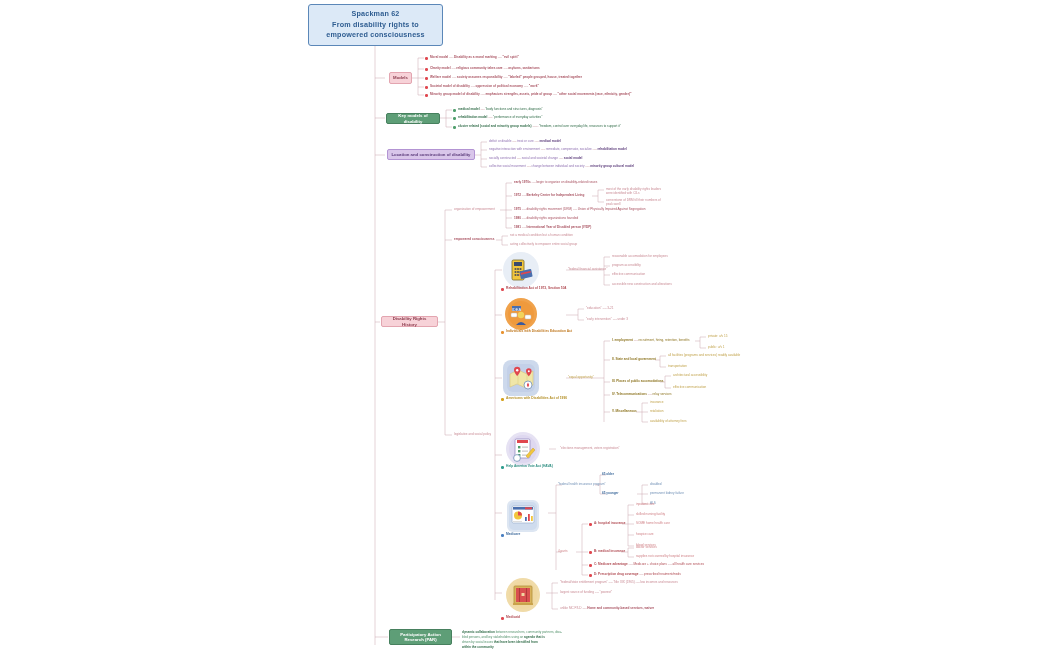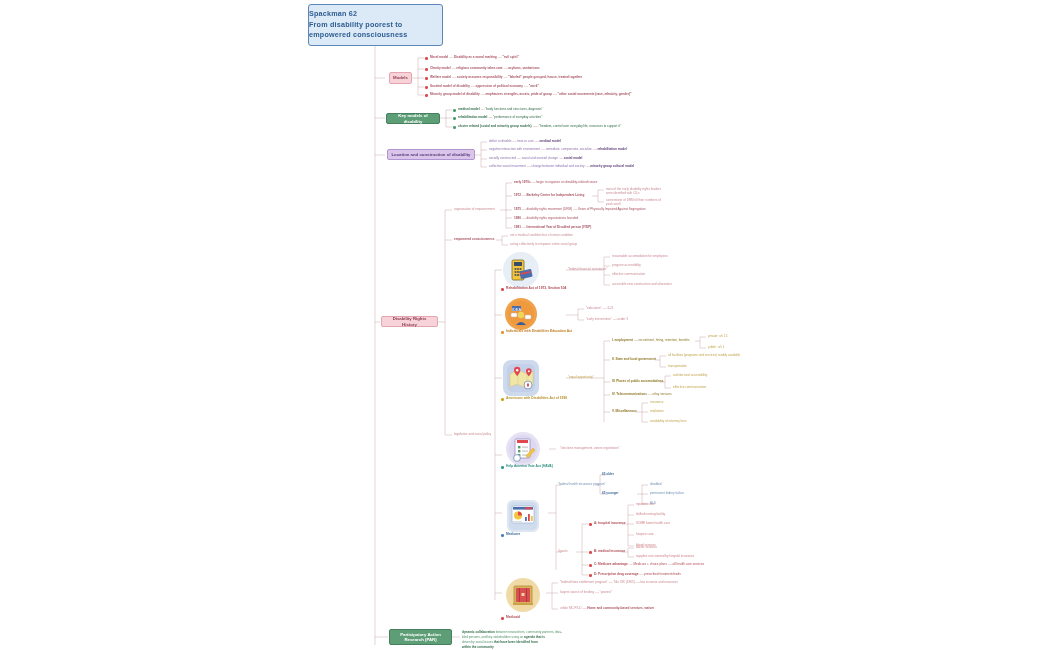--- a/index.html
+++ b/index.html
@@ -13,21 +13,21 @@
   #canvas{position:absolute;left:0;top:0;width:1050px;height:650px;}
   svg.wires{position:absolute;left:0;top:0;width:1050px;height:650px;pointer-events:none;}
 
   .node{position:absolute;box-sizing:border-box;}
 
   
   .root{
     left:308px;top:4px;width:135px;height:42px;
     background:#dce9f7;border:1px solid #5b87b8;border-radius:3px;
     color:#2f5d91;font-size:7.2px;font-weight:bold;text-align:center;
-    display:flex;flex-direction:column;justify-content:center;align-items:flex-start;
+    display:flex;flex-direction:column;justify-content:center;align-items:center;
     line-height:1.45;letter-spacing:.2px;
   }
   .root span{display:block;}
 
   
   .cat{
     border-radius:2px;font-size:4.3px;font-weight:bold;
     display:flex;align-items:center;justify-content:center;
     text-align:center;padding:2px 3px;line-height:1.25;
   }
@@ -217,21 +217,21 @@
       <path d="M552 583 L558 583"></path>
       <path d="M552 593 L558 593"></path>
       <path d="M552 609 L558 609"></path>
 
       <path d="M452 637 L460 637"></path>
     </g>
   </svg>
 
   <div class="node root">
     <span>Spackman 62</span>
-    <span>From disability poorest to</span>
+    <span>From disability rights to</span>
     <span>empowered consciousness</span>
   </div>
 
   <div class="node cat pink" style="left:389px;top:72px;width:23px;height:12px;">Models</div>
 
   <div class="bullet bu-red" style="left:425px;top:57px;"></div>
   <div class="row b" style="left:430px;top:56px;">
     <span>Moral model</span>
     <span class="dash"> ----- </span><span>Disability as a moral marking</span>
     <span class="dash"> ----- </span><span>"evil spirit"</span>

